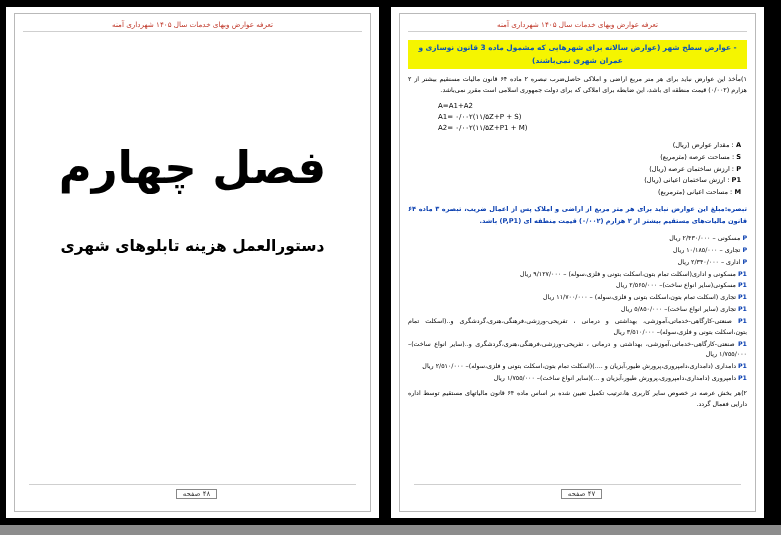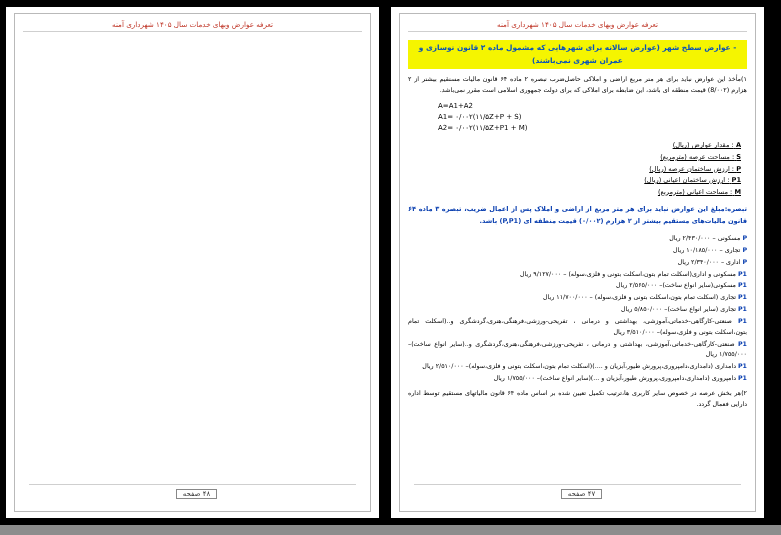--- a/index.html
+++ b/index.html
@@ -104,21 +104,20 @@
     font-family: "DejaVu Sans", sans-serif;
     font-size: 7px;
     line-height: 1.55;
     margin: 6px 0 7px 30px;
     color: #000;
   }
   .deflist {
     margin: 2px 0 6px 0;
     font-size: 6.6px;
     line-height: 1.75;
-    text-decoration: underline;
   }
   .deflist .row { text-align: right; padding-right: 6px; }
   .deflist .sym { font-weight: bold; font-family: "DejaVu Sans", sans-serif; }
   .note-blue {
     color: #0a3fb0;
     font-weight: bold;
     font-size: 6.6px;
     line-height: 1.75;
     margin: 4px 0 6px 0;
     text-align: justify;
@@ -150,37 +149,41 @@
 </head>
 <body>
 
 <div id="pages">
 
   <div class="page page-left">
     <div class="page-inner">
       <div class="hdr">
         <span>تعرفه عوارض وبهای خدمات سال ۱۴۰۵ شهرداری آمنه</span>
       </div>
+      <div class="chapter-wrap">
+        <div class="chapter-title">فصل چهارم</div>
+        <div class="chapter-sub">دستورالعمل هزینه تابلوهای شهری</div>
+      </div>
       <div class="rule-bottom"></div>
       <div class="footer-page">
         <span class="boxnum">۴۸ صفحه</span>
       </div>
     </div>
   </div>
 
   <div class="page page-right">
     <div class="page-inner">
       <div class="hdr">
         <span>تعرفه عوارض وبهای خدمات سال ۱۴۰۵ شهرداری آمنه</span>
       </div>
 
       <div class="doc-body">
-        <div class="blue-head">- عوارض  سطح شهر (عوارض  سالانه برای شهرهایی که مشمول ماده ۲ قانون نوسازی و عمران شهری نمی‌باشند)</div>
-
-        <div class="para">۱)مأخذ این عوارض نباید برای هر متر مربع اراضی و املاکی حاصل‌ضرب تبصره ۲ ماده ۶۴ قانون مالیات مستقیم بیشتر از ۲ هزارم (8/۰۰۲) قیمت منطقه ای باشد، این ضابطه برای املاکی که برای دولت جمهوری اسلامی است مقرر نمی‌باشد.</div>
+        <div class="blue-head">- عوارض  سطح شهر (عوارض  سالانه برای شهرهایی که مشمول ماده 3 قانون نوسازی و عمران شهری نمی‌باشند)</div>
+
+        <div class="para">۱)مأخذ این عوارض نباید برای هر متر مربع اراضی و املاکی حاصل‌ضرب تبصره ۲ ماده ۶۴ قانون مالیات مستقیم بیشتر از ۲ هزارم (۰/۰۰۲) قیمت منطقه ای باشد، این ضابطه برای املاکی که برای دولت جمهوری اسلامی است مقرر نمی‌باشد.</div>
 
         <div class="formulas">
           <div>A=A1+A2</div>
           <div>A1= ۰/۰۰۲(۱۱/۵Z+P + S)</div>
           <div>A2= ۰/۰۰۲(۱۱/۵Z+P1 + M)</div>
         </div>
 
         <div class="deflist">
           <div class="row">
             <span class="sym">A</span>

